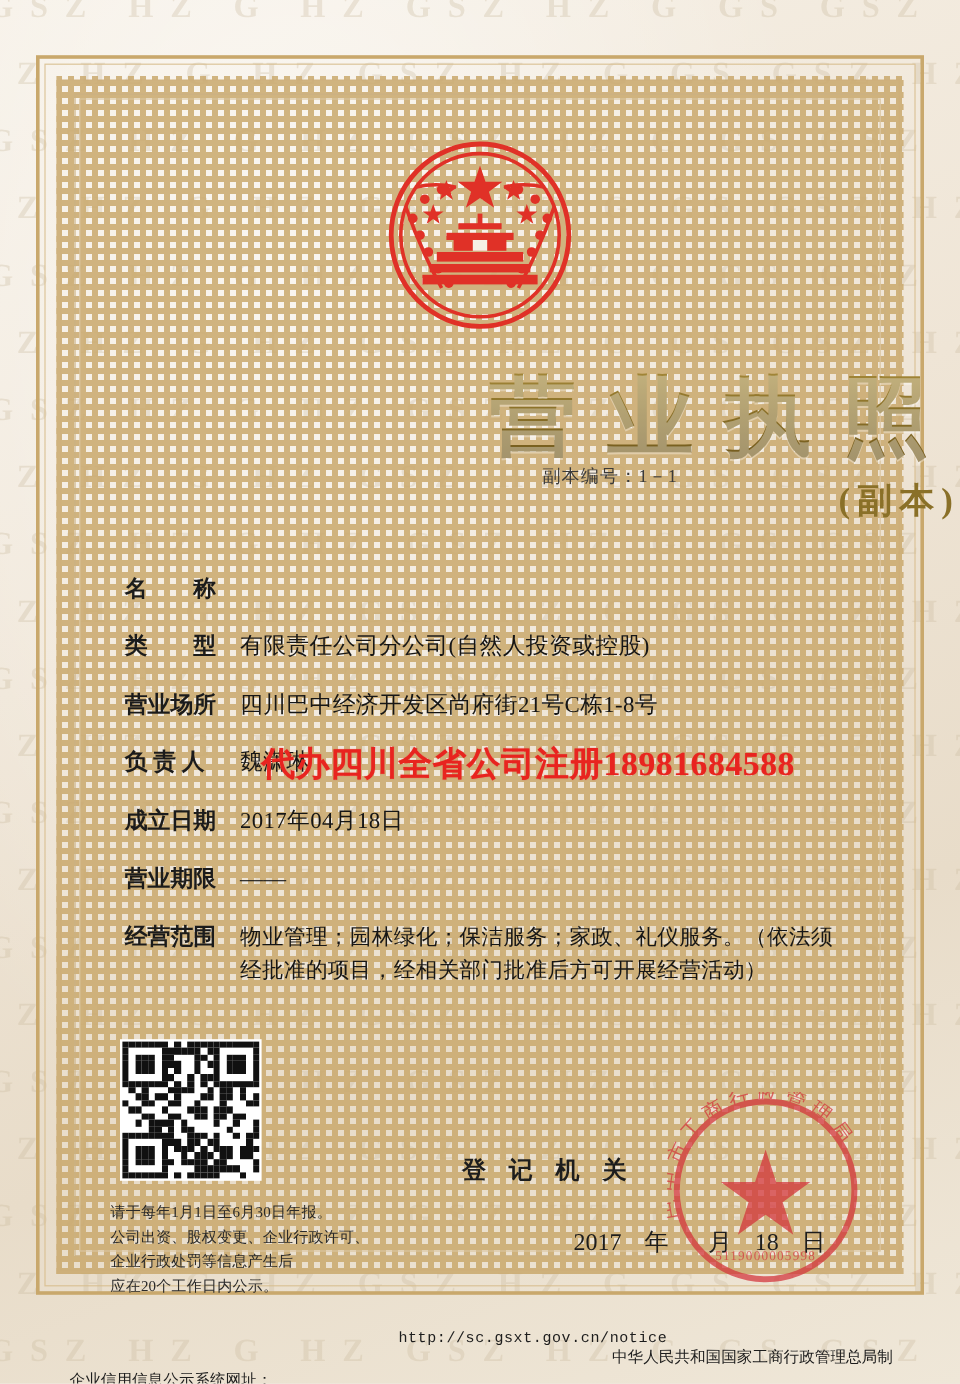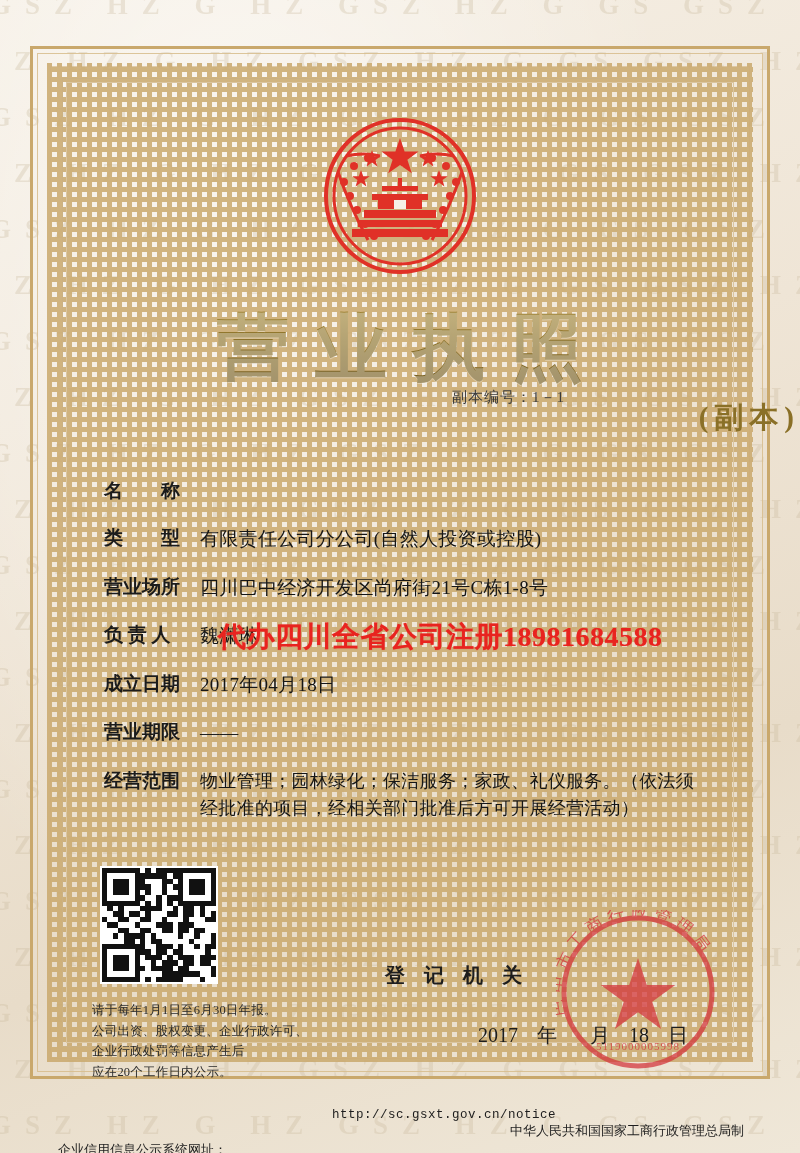--- a/index.html
+++ b/index.html
@@ -104,21 +104,21 @@
     width: 160px;
     height: 165px;
   }
 
   
   .title {
     position: absolute;
     top: 300px;
     left: 0;
     right: 0;
-    text-align: center;
+    text-align: right;
     font-family: "Liberation Serif", serif;
     font-weight: bold;
     font-size: 72px;
     letter-spacing: 26px;
     text-indent: 26px;
     color: #7a6322;
     background: linear-gradient(180deg, #a98d3c 0%, #8a7028 45%, #6b531a 100%);
     -webkit-background-clip: text;
     background-clip: text;
     -webkit-text-fill-color: transparent;

